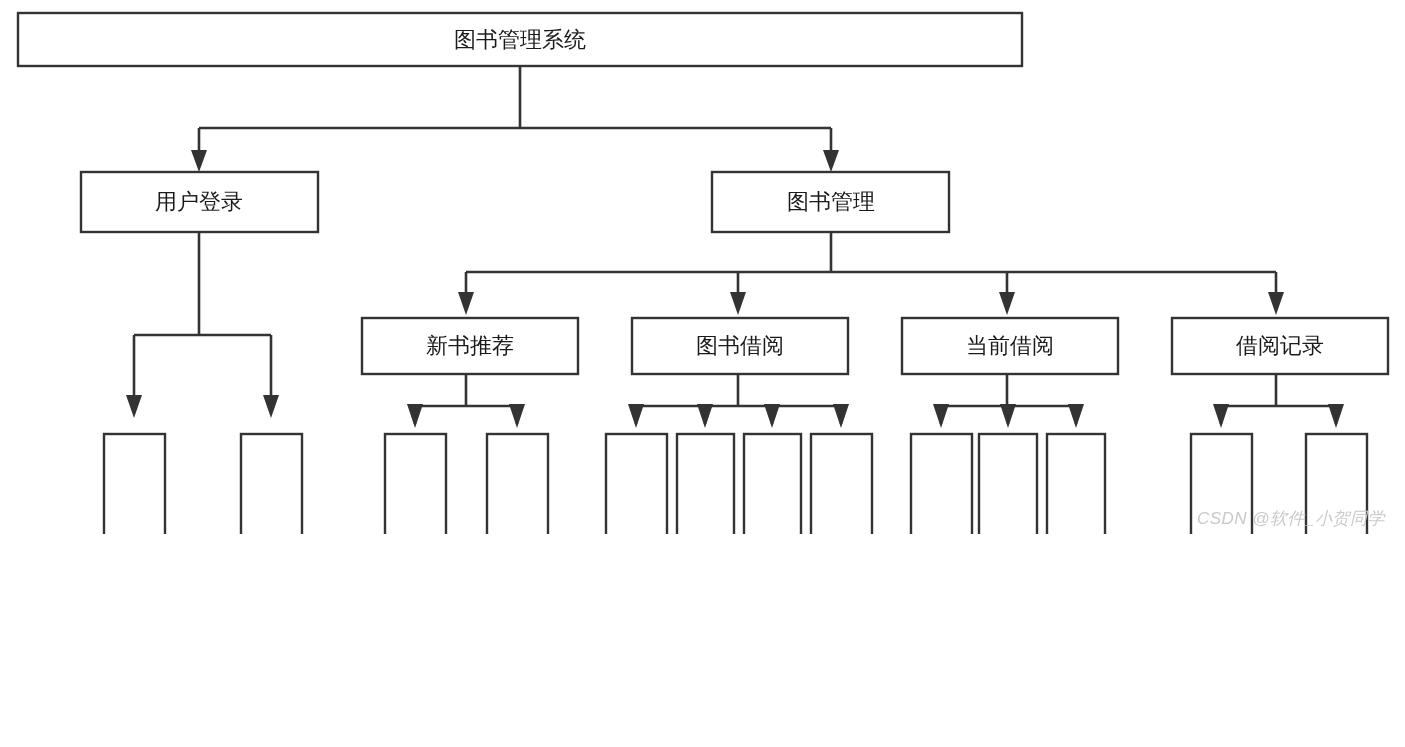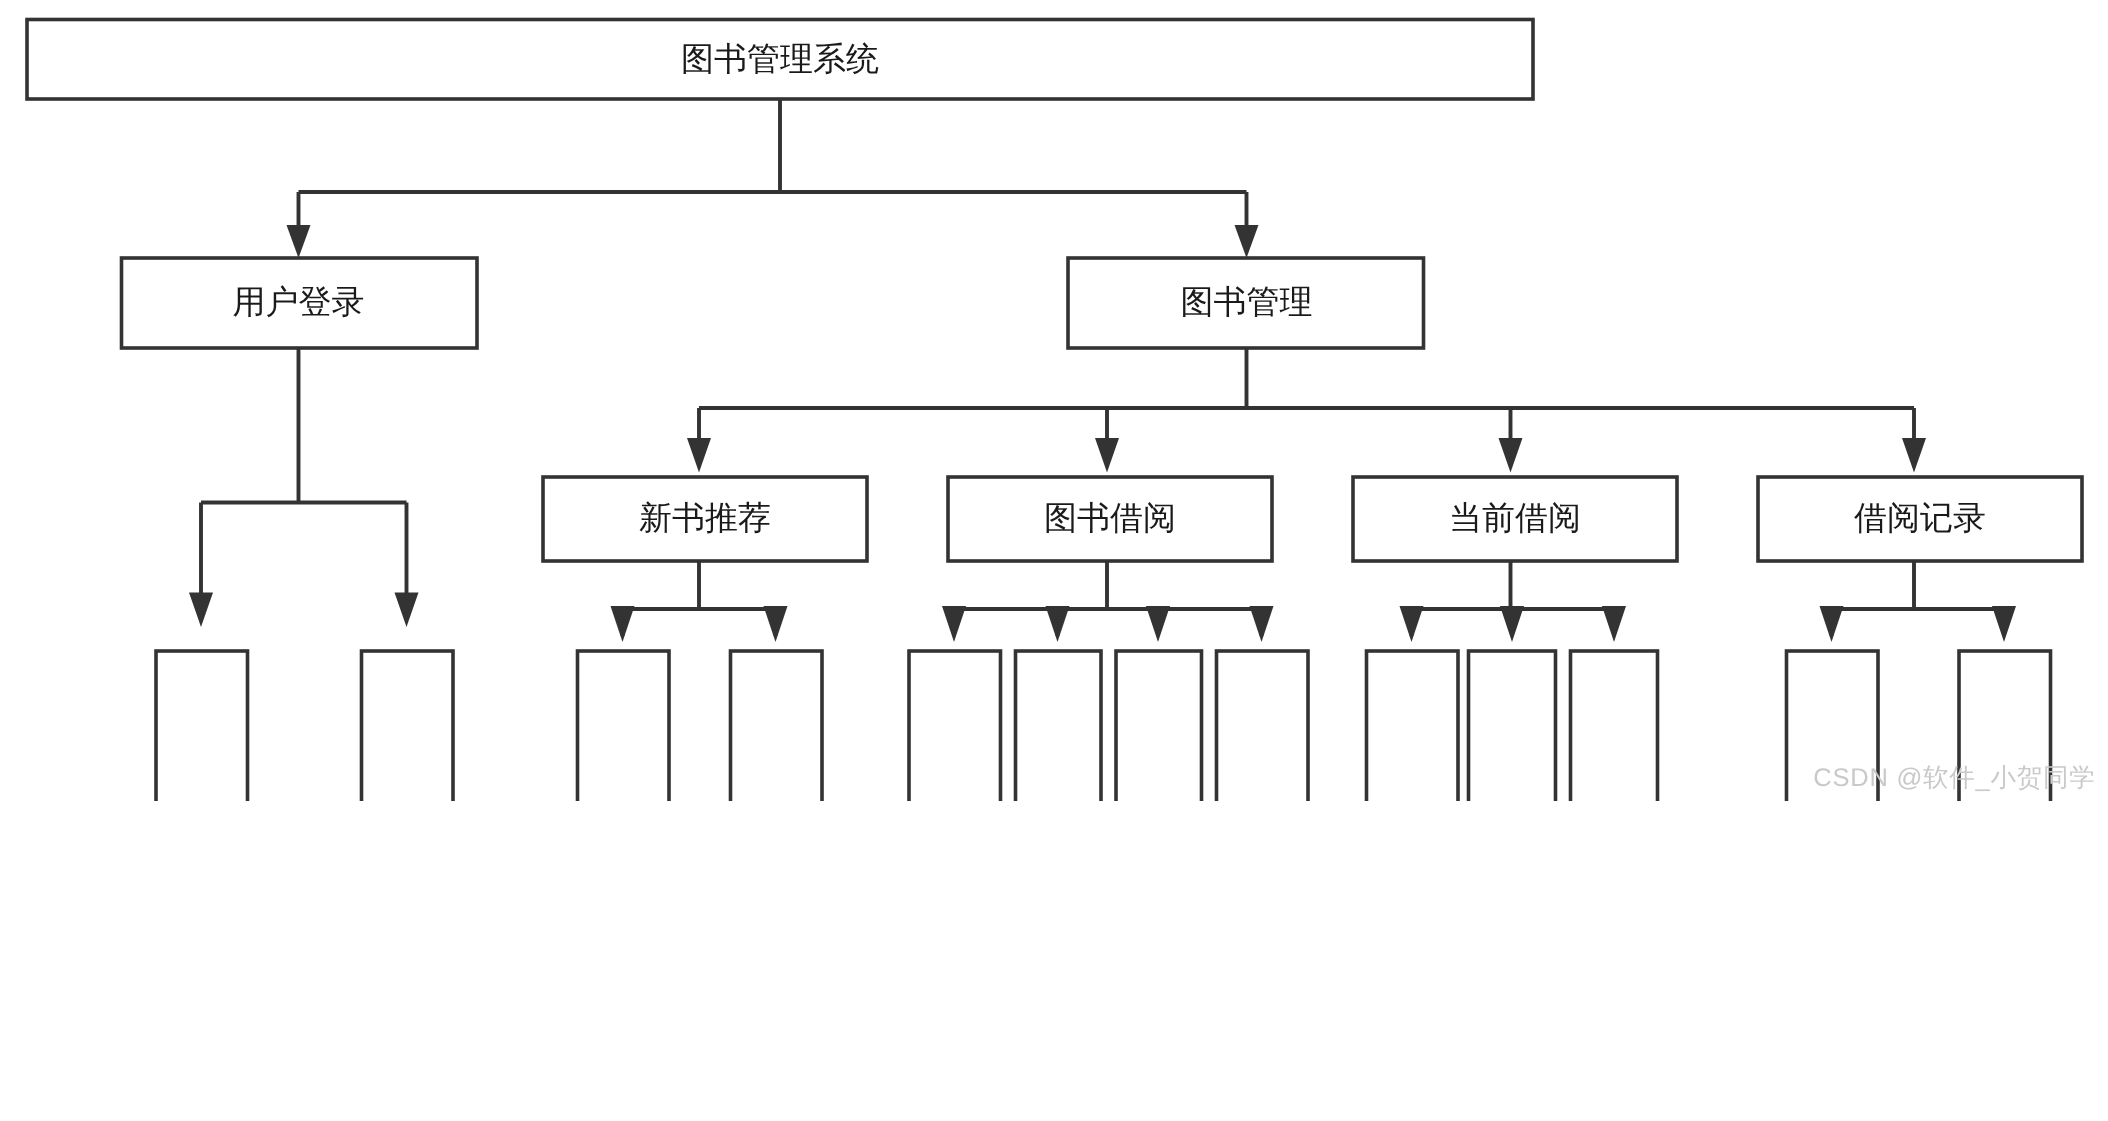--- a/index.html
+++ b/index.html
@@ -61,27 +61,28 @@
     align-items: flex-start;
     justify-content: center;
     white-space: nowrap;
     pointer-events: none;
   }
   .node-label-v.centered {
     align-items: center;
   }
   .watermark {
     position: absolute;
-    right: 8px;
+    right: 20px;
     bottom: 4px;
     font-family: "Liberation Sans", "DejaVu Sans", sans-serif;
     font-size: 17px;
     color: #c9c9c9;
     white-space: nowrap;
     letter-spacing: 0.5px;
+    font-style: italic;
   }
 </style>
 </head>
 <body>
 
 <div id="canvas">
 
   <svg id="diagram" viewBox="0 0 1405 747">
 
     <g>

